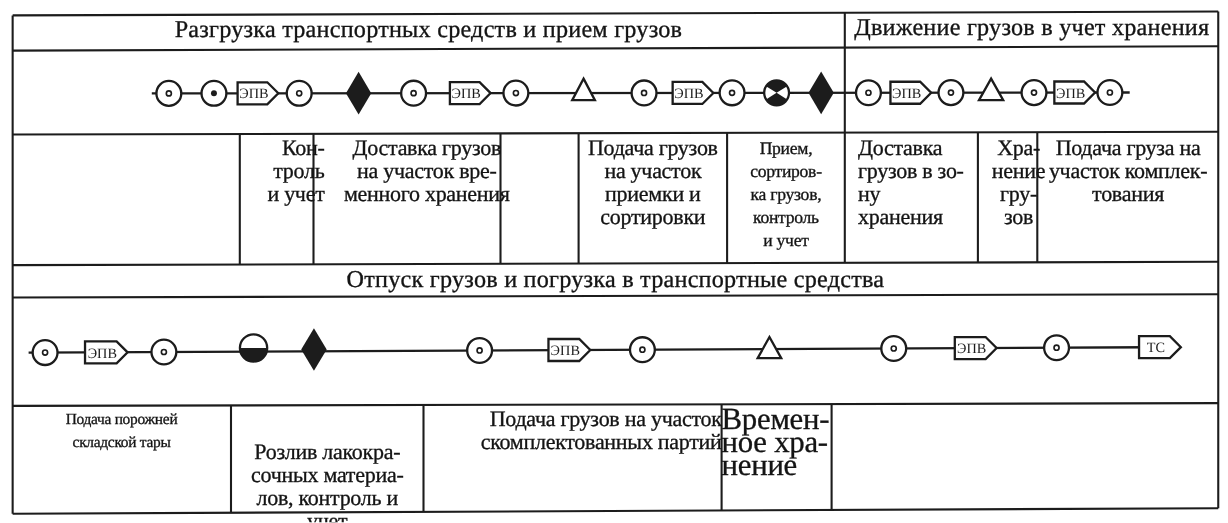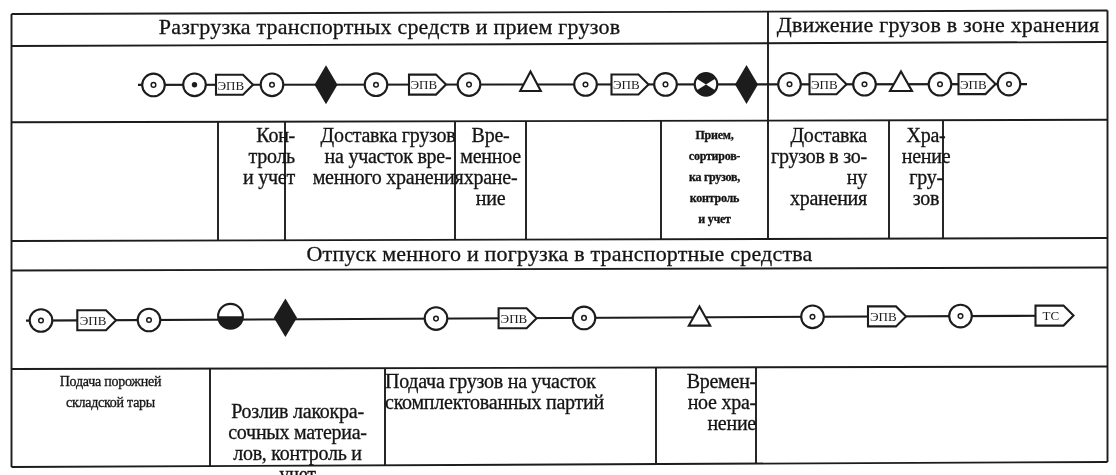--- a/index.html
+++ b/index.html
@@ -91,24 +91,25 @@
 <circle cx="812.5" cy="316.8" r="11.3" fill="#fff" stroke="#1c1c1c" stroke-width="2.1"></circle>
 <circle cx="812.5" cy="316.8" r="2.3" fill="#fff" stroke="#1c1c1c" stroke-width="1.5"></circle>
 <path d="M868.0,306.4 H896.0 L906.0,316.4 L896.0,326.4 H868.0 Z" fill="#fff" stroke="#1c1c1c" stroke-width="2.1"></path>
 <text x="883.3" y="321.1" font-family="Liberation Serif, serif" font-size="13" text-anchor="middle" fill="#1c1c1c">ЭПВ</text>
 <circle cx="960.5" cy="316.1" r="11.3" fill="#fff" stroke="#1c1c1c" stroke-width="2.1"></circle>
 <circle cx="960.5" cy="316.1" r="2.3" fill="#fff" stroke="#1c1c1c" stroke-width="1.5"></circle>
 <path d="M1035.5,305.6 H1063.5 L1073.5,315.6 L1063.5,325.6 H1035.5 Z" fill="#fff" stroke="#1c1c1c" stroke-width="2.1"></path>
 <text x="1050.8" y="320.3" font-family="Liberation Serif, serif" font-size="13" text-anchor="middle" fill="#1c1c1c">ТС</text>
 </svg>
 <div style="position:absolute;left:11px;top:14.8px;width:757px;text-align:center;font-size:22px;line-height:23px;letter-spacing:0.2px;">Разгрузка транспортных средств и прием грузов</div>
-    <div style="position:absolute;left:768px;top:13px;width:340px;text-align:center;font-size:22px;line-height:23px;letter-spacing:0.2px;">Движение грузов в зоне хранения</div>
-    <div style="position:absolute;left:11px;top:241.5px;width:1097px;text-align:center;font-size:22px;line-height:23px;letter-spacing:0.2px;">Отпуск менного и погрузка в транспортные средства</div>
+    <div style="position:absolute;left:768px;top:13px;width:340px;text-align:center;font-size:22px;line-height:23px;letter-spacing:0.2px;">Движение грузов в учет хранения</div>
+    <div style="position:absolute;left:11px;top:241.5px;width:1097px;text-align:center;font-size:22px;line-height:23px;letter-spacing:0.2px;">Отпуск грузов и погрузка в транспортные средства</div>
     <div style="position:absolute;left:218px;top:125px;width:77px;text-align:right;font-size:20px;line-height:21px;letter-spacing:-0.25px;">Кон-<br>троль<br>и учет</div>
     <div style="position:absolute;left:285px;top:125px;width:206px;text-align:center;font-size:20px;line-height:21px;letter-spacing:-0.25px;">Доставка грузов<br>на участок вре-<br>менного хранения</div>
-    <div style="position:absolute;left:455px;top:125px;width:71px;text-align:center;font-size:20px;line-height:21px;letter-spacing:-0.25px;">Вре-<br>менное<br>хране-<br>ние</div>
-    <div style="position:absolute;left:661px;top:125px;width:107px;text-align:center;font-size:12px;line-height:21px;letter-spacing:-0.25px;font-weight:bold;">Прием,<br>сортиров-<br>ка грузов,<br>контроль<br>и учет</div>
-    <div style="position:absolute;left:768px;top:125px;width:99px;text-align:right;font-size:20px;line-height:21px;letter-spacing:-0.25px;">Доставка<br>грузов в зо-<br>ну хранения</div>
+    <div style="position:absolute;left:526px;top:125px;width:135px;text-align:center;font-size:20px;line-height:21px;letter-spacing:-0.25px;">Подача грузов<br>на участок<br>приемки и<br>сортировки</div>
+    <div style="position:absolute;left:661px;top:125px;width:107px;text-align:center;font-size:16px;line-height:21px;letter-spacing:-0.25px;">Прием,<br>сортиров-<br>ка грузов,<br>контроль<br>и учет</div>
+    <div style="position:absolute;left:768px;top:125px;width:99px;text-align:left;font-size:20px;line-height:21px;letter-spacing:-0.25px;padding-left:12px;">Доставка<br>грузов в зо-<br>ну хранения</div>
     <div style="position:absolute;left:889px;top:125px;width:74px;text-align:center;font-size:20px;line-height:21px;letter-spacing:-0.25px;">Хра-<br>нение<br>гру-<br>зов</div>
+    <div style="position:absolute;left:943px;top:125px;width:165px;text-align:center;font-size:20px;line-height:21px;letter-spacing:-0.25px;">Подача груза на<br>участок комплек-<br>тования</div>
     <div style="position:absolute;left:11px;top:370.5px;width:199px;text-align:center;font-size:14px;line-height:21px;letter-spacing:-0.25px;">Подача порожней<br>складской тары</div>
     <div style="position:absolute;left:210px;top:370.5px;width:175px;text-align:center;font-size:20px;line-height:21px;letter-spacing:-0.25px;margin-top:30px;">Розлив лакокра-<br>сочных материа-<br>лов, контроль и<br>учет</div>
-    <div style="position:absolute;left:385px;top:370.5px;width:271px;text-align:left;font-size:20px;line-height:21px;letter-spacing:-0.25px;">Подача грузов на участок<br>скомплектованных партий</div>
-    <div style="position:absolute;left:656px;top:370.5px;width:100px;text-align:right;font-size:20px;line-height:21px;letter-spacing:-0.25px;">Времен-<br>ное хра-<br>нение</div>
+    <div style="position:absolute;left:385px;top:370.5px;width:271px;text-align:right;font-size:20px;line-height:21px;letter-spacing:-0.25px;">Подача грузов на участок<br>скомплектованных партий</div>
+    <div style="position:absolute;left:656px;top:370.5px;width:100px;text-align:left;font-size:28px;line-height:21px;letter-spacing:-0.25px;">Времен-<br>ное хра-<br>нение</div>
 </div>
 </body></html>

